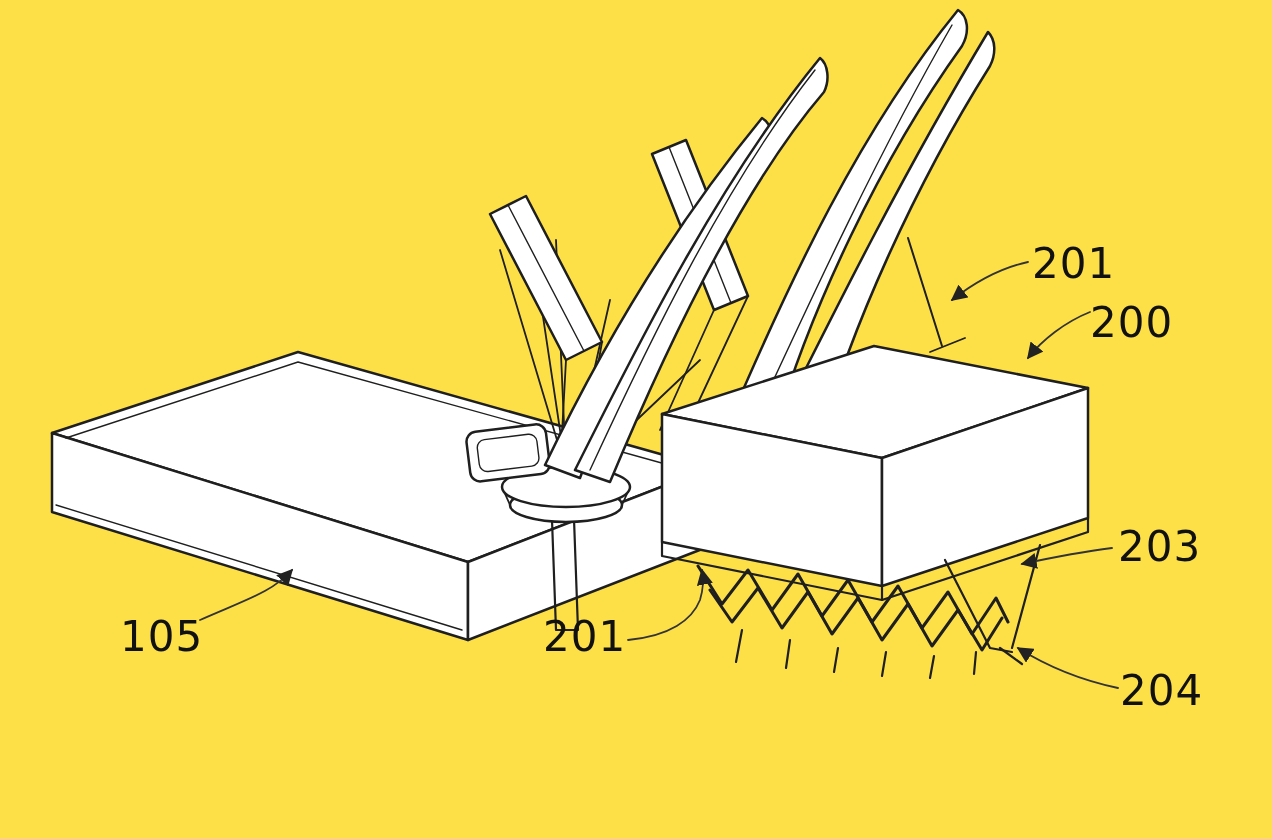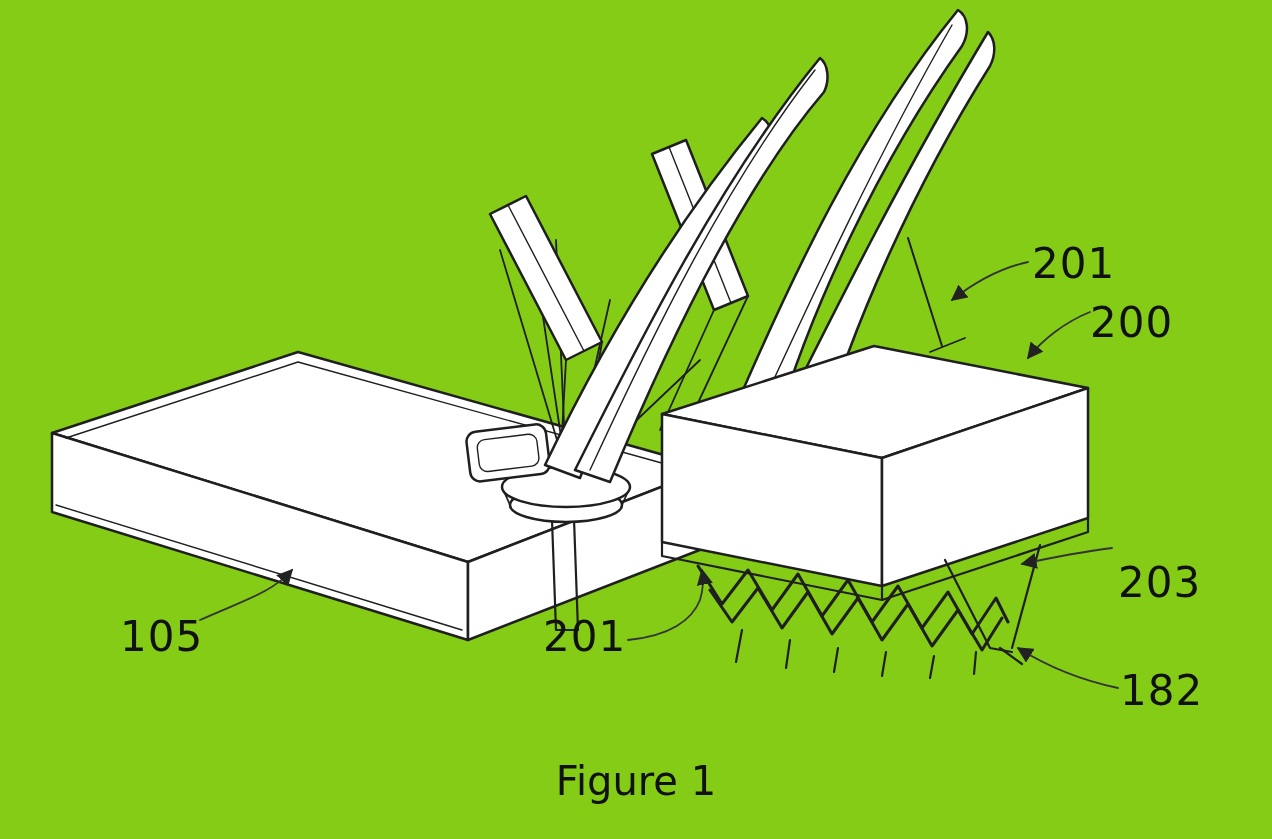--- a/index.html
+++ b/index.html
@@ -1,19 +1,19 @@
 <!DOCTYPE html>
 <html><head>
 <meta charset="utf-8">
 <style>
   html,body{margin:0;padding:0;background:#ffffff;}
   .stage{
     position:relative;
     width:1272px;height:839px;
-    background:#84cc16;
+    background:#fde047;
     font-family:"DejaVu Sans", sans-serif;
     overflow:hidden;
   }
   .stage svg{position:absolute;left:0;top:0;}
   .ref-label{
     position:absolute;
     font-size:42px;
     color:#111111;
     line-height:1;
     letter-spacing:1px;
@@ -123,22 +123,21 @@
       <path d="M1118 688 C1080 680, 1045 665, 1018 648" marker-end="url(#arrow)"></path>
       <path d="M200 620 C250 598, 272 592, 292 570" marker-end="url(#arrow)"></path>
       <path d="M628 640 C670 636, 692 620, 700 600 C703 590, 704 580, 702 570" marker-end="url(#arrow)"></path>
     </g>
   </svg>
 
   <div class="ref-label" style="left:1032px; top:243px;">201</div>
 
   <div class="ref-label" style="left:1090px; top:302px;">200</div>
 
-  <div class="ref-label" style="left:1118px; top:526px;margin-top:36px;">203</div>
+  <div class="ref-label" style="left:1118px; top:526px;">203</div>
 
-  <div class="ref-label" style="left:1120px; top:670px;">182</div>
+  <div class="ref-label" style="left:1120px; top:670px;">204</div>
 
   <div class="ref-label" style="left:120px; top:616px;">105</div>
 
   <div class="ref-label" style="left:543px; top:616px;">201</div>
 
-  <div class="caption">Figure 1</div>
 </div>
 
 </body></html>

